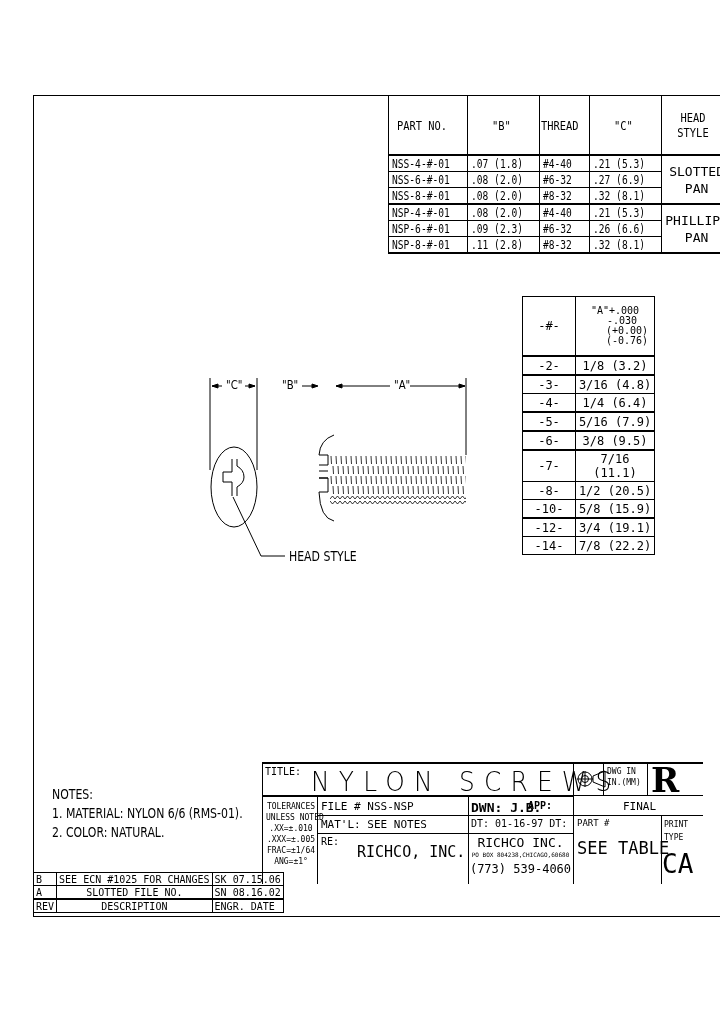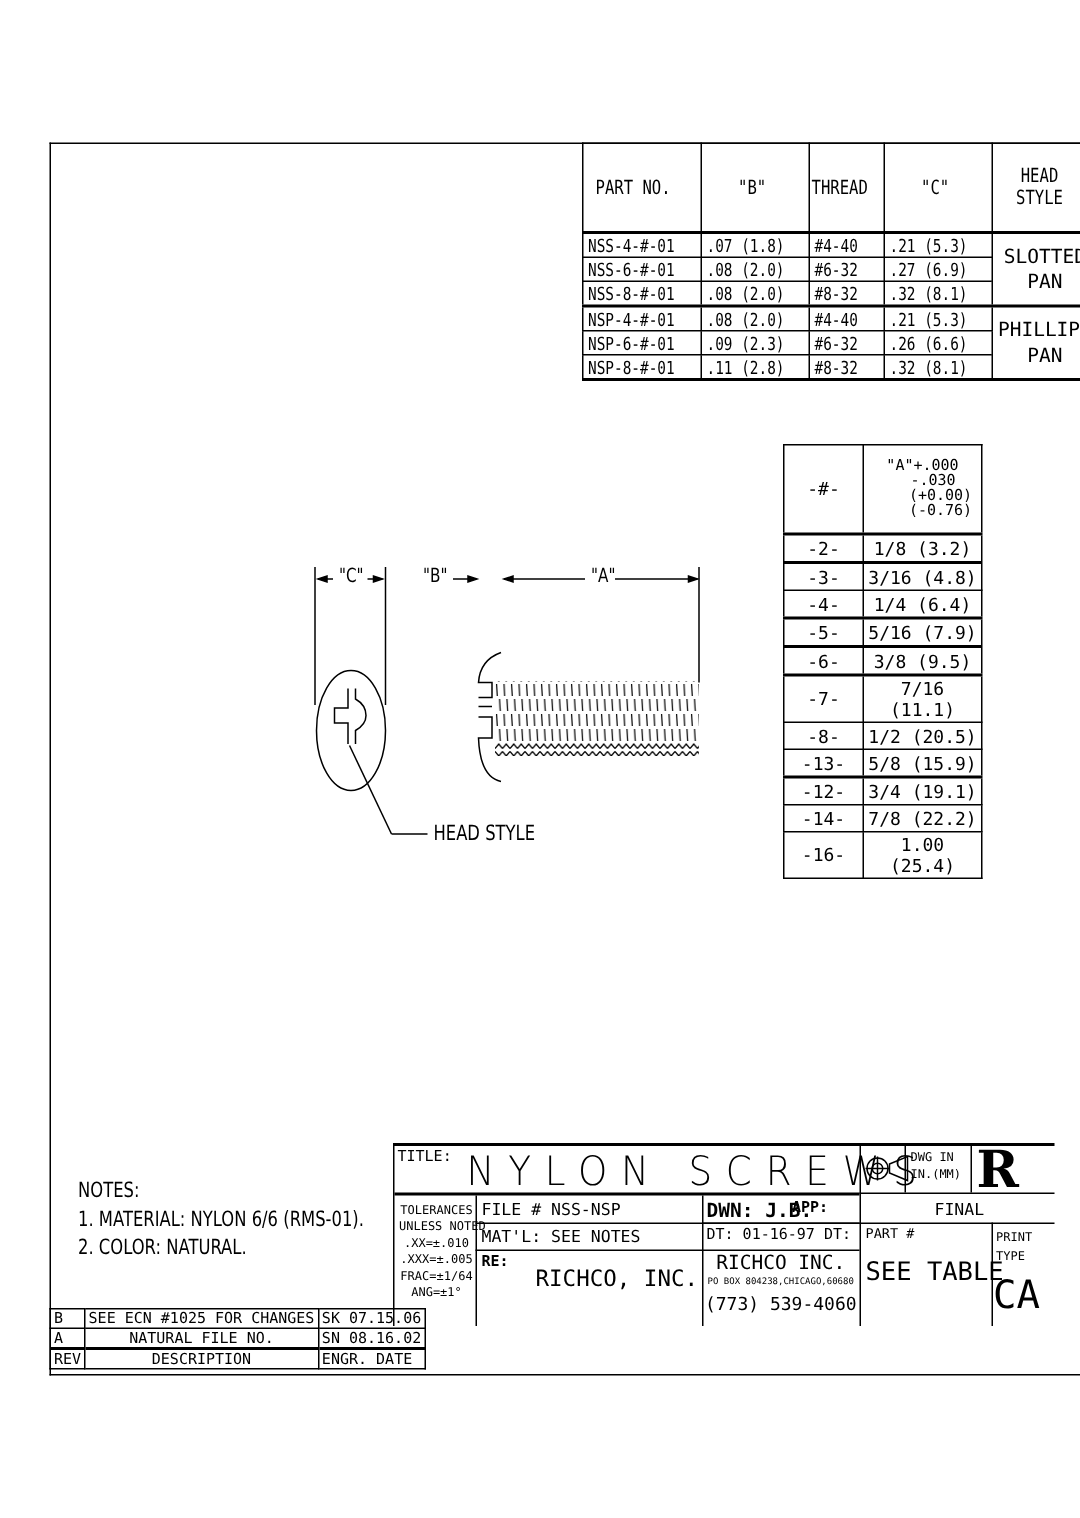--- a/index.html
+++ b/index.html
@@ -125,34 +125,30 @@
       </tr>
   <tr class="thick">
         <td>-7-</td>
         <td>7/16 (11.1)</td>
       </tr>
   <tr>
         <td>-8-</td>
         <td>1/2 (20.5)</td>
       </tr>
   <tr>
-        <td>-13-</td>
+        <td>-10-</td>
         <td>5/8 (15.9)</td>
       </tr>
   <tr class="thick">
         <td>-12-</td>
         <td>3/4 (19.1)</td>
       </tr>
   <tr>
         <td>-14-</td>
         <td>7/8 (22.2)</td>
-      </tr>
-  <tr>
-        <td>-16-</td>
-        <td>1.00 (25.4)</td>
       </tr>
 </tbody>
   </table>
 
 <svg width="720" height="1012" style="left:0;top:0;">
   <g stroke="#000" stroke-width="1" fill="none">
 
     <line x1="210" y1="378" x2="210" y2="470"></line>
     <line x1="257" y1="378" x2="257" y2="470"></line>
     <line x1="212" y1="386" x2="222" y2="386"></line>
@@ -199,21 +195,21 @@
 
 <table class="rev">
   <tbody>
       <tr>
     <td style="width:22px;">B</td>
     <td style="text-align:left;">SEE ECN #1025 FOR CHANGES</td>
     <td style="width:44px;">SK 07.15.06</td>
   </tr>
   <tr>
     <td>A</td>
-    <td style="text-align:center;">NATURAL FILE NO.</td>
+    <td style="text-align:center;">SLOTTED FILE NO.</td>
     <td>SN 08.16.02</td>
   </tr>
   <tr class="last">
     <td>REV</td>
     <td style="text-align:center;">DESCRIPTION</td>
     <td><span>ENGR.</span> <span>DATE</span></td>
   </tr>
 </tbody>
   </table>
 
@@ -250,21 +246,21 @@
     <div>TOLERANCES</div>
     <div>UNLESS NOTED</div>
     <div>.XX=±.010</div>
     <div>.XXX=±.005</div>
     <div>FRAC=±1/64</div>
     <div>ANG=±1°</div>
   </div>
 
   <div class="t" style="left:58px;top:36px;font-size:11px;">FILE # NSS-NSP</div>
   <div class="t" style="left:58px;top:54px;font-size:11px;">MAT'L: SEE NOTES</div>
-  <div class="t" style="left:58px;top:72px;font-size:10px;font-weight:bold;">RE:</div>
+  <div class="t" style="left:58px;top:72px;font-size:10px;">RE:</div>
   <div class="t" style="left:94px;top:79px;font-size:15px;">RICHCO, INC.</div>
 
   <div class="t" style="left:208px;top:36px;font-size:13px;font-weight:bold;">DWN: J.B.</div>
   <div class="t" style="left:265px;top:36px;font-size:10px;font-weight:bold;">APP:</div>
   <div class="t" style="left:208px;top:54px;font-size:10px;">DT: 01-16-97 DT:</div>
   <div class="t" style="left:205px;top:71px;width:105px;text-align:center;font-size:13px;">RICHCO INC.</div>
   <div class="t" style="left:205px;top:87px;width:105px;text-align:center;font-size:6px;">PO BOX 804238,CHICAGO,60680</div>
   <div class="t" style="left:205px;top:98px;width:105px;text-align:center;font-size:12px;">(773) 539-4060</div>
 
   <div class="t" style="left:314px;top:54px;font-size:9px;">PART #</div>

